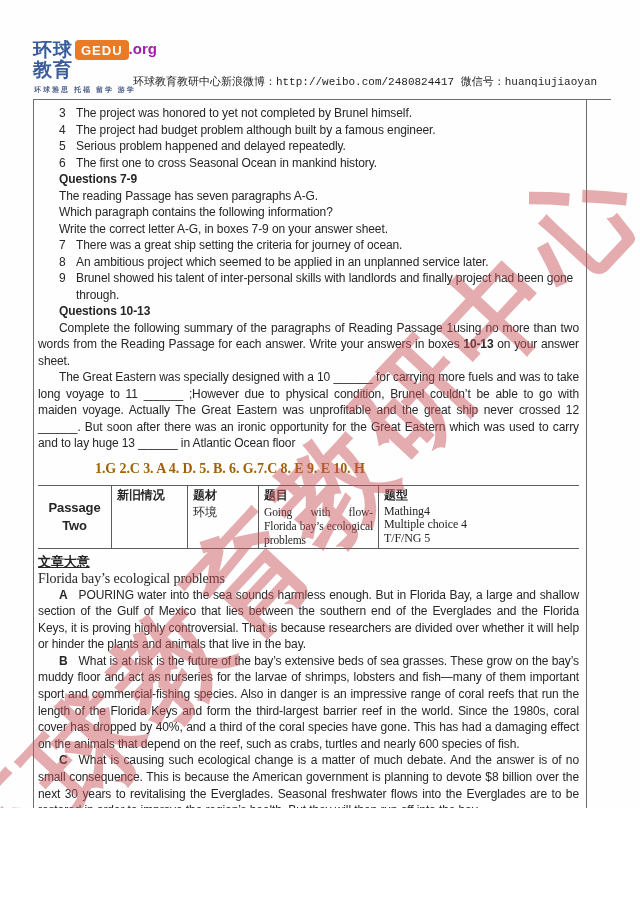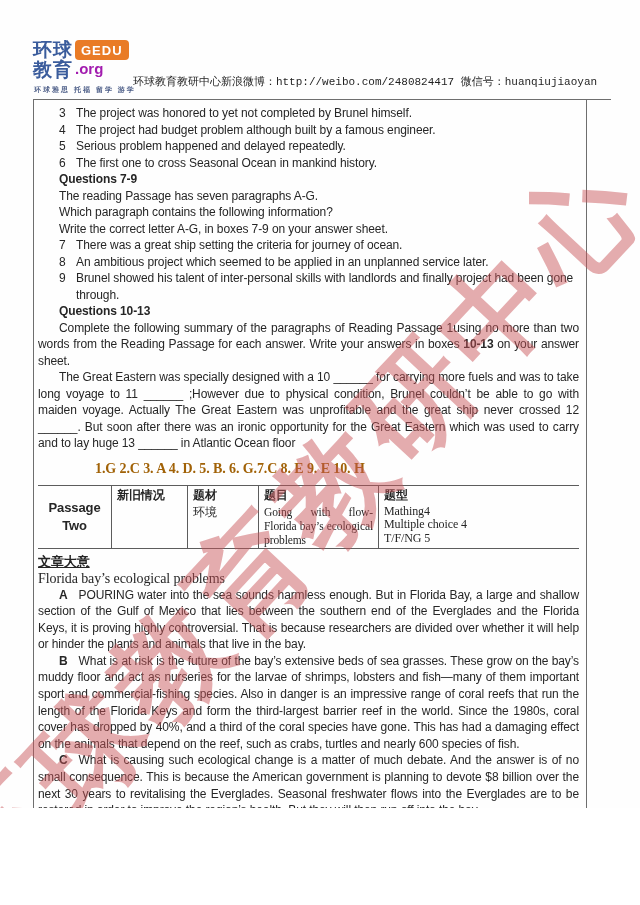--- a/index.html
+++ b/index.html
@@ -3,21 +3,21 @@
 <meta charset="utf-8">
 <style>
   * { margin:0; padding:0; box-sizing:border-box; }
   html,body { background:#ffffff; }
   body { width:640px; height:905px; font-family:"Liberation Sans", sans-serif; color:#262626; }
   .page { position:relative; width:640px; height:808px; background:#fefefe; overflow:hidden; }
 
   
   .logo { position:absolute; left:33px; top:40px; display:flex; align-items:flex-start; }
   .logo-cn { font-weight:bold; color:#3a5c9c; font-size:19px; line-height:20px; letter-spacing:1px; }
-  .logo-right { margin-left:2px; display:flex; flex-direction:column; align-items:flex-start; }
+  .logo-right { margin-left:2px; display:flex; flex-direction:row; align-items:flex-start; }
   .gedu-badge { background:#e97b26; color:#ffffff; font-weight:bold; font-size:13px; padding:3px 6px 2px 6px; border-radius:4px; letter-spacing:1px; }
   .org-text { color:#a21caf; font-weight:bold; font-size:15px; line-height:16px; margin-top:1px; }
   .tagline { position:absolute; left:34px; top:85px; font-size:7px; color:#50618a; letter-spacing:2px; font-weight:bold; }
   .info-line { position:absolute; left:130px; top:74px; width:470px; text-align:center;
                font-family:Liberation Mono, monospace; font-size:11px; color:#1e1e1e; }
 
   
   .content-box { position:absolute; left:33px; top:99px; width:554px; height:773px;
                  border:1px solid #6e6e6e; overflow:hidden; background:transparent; }
   .border-ext { position:absolute; left:586px; top:99px; width:25px; height:1px; background:#6e6e6e; }

